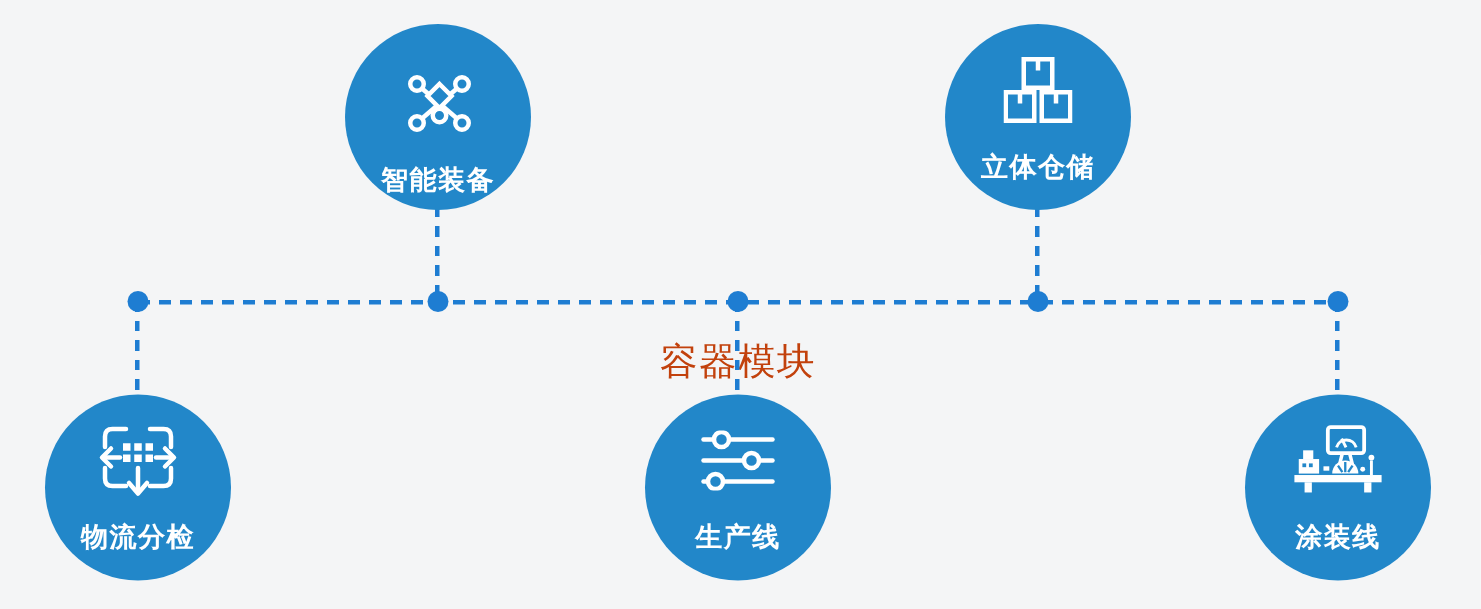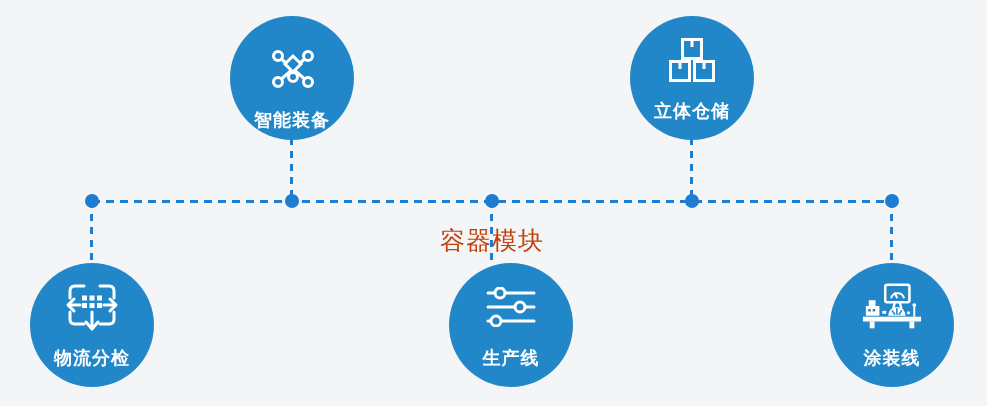--- a/index.html
+++ b/index.html
@@ -63,21 +63,21 @@
     flex-direction:column;
     align-items:center;
     justify-content:flex-start;
     padding-top:21px;
     box-sizing:border-box;
     z-index:3;
   }
   .n-tl{left:230px;top:16px;justify-content:center;}
   .n-tr{left:630px;top:16px;}
   .n-bl{left:30px;top:263px;}
-  .n-bc{left:449px;top:263px;}
+  .n-bc{left:430px;top:263px;}
   .n-br{left:830px;top:263px;}
   .node .icon{
     height:46px;
     display:flex;
     align-items:center;
     justify-content:center;
     margin-bottom:16px;
   }
   .node .label{
     color:#ffffff;

